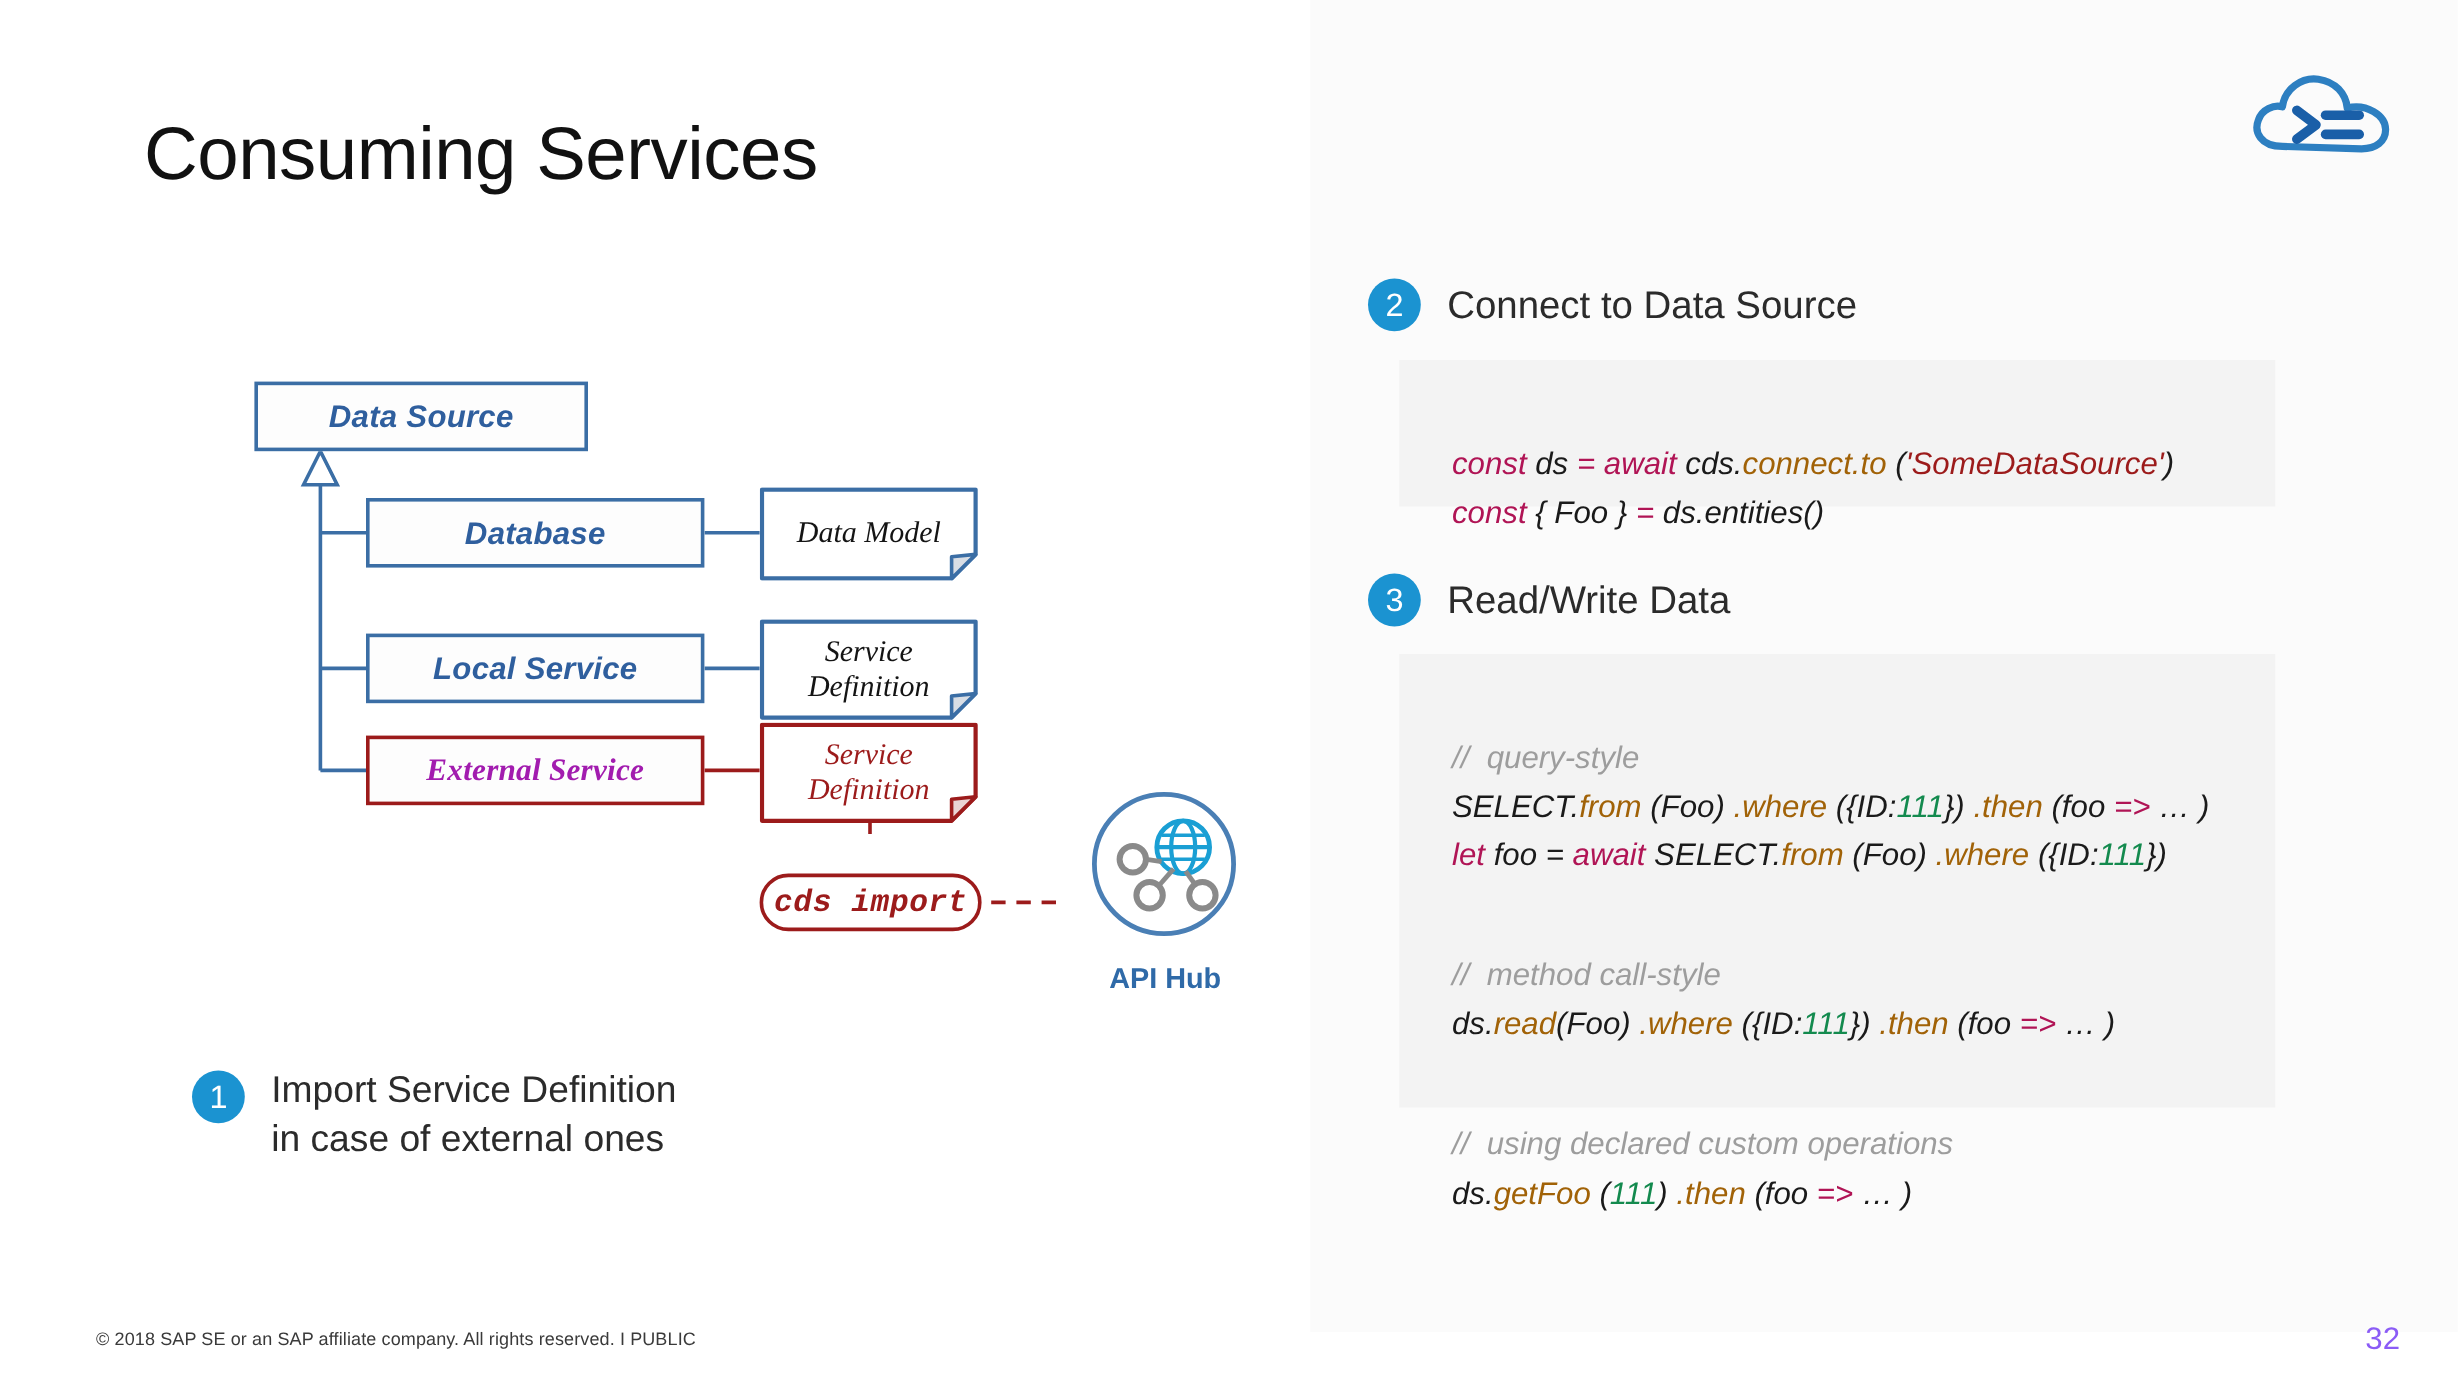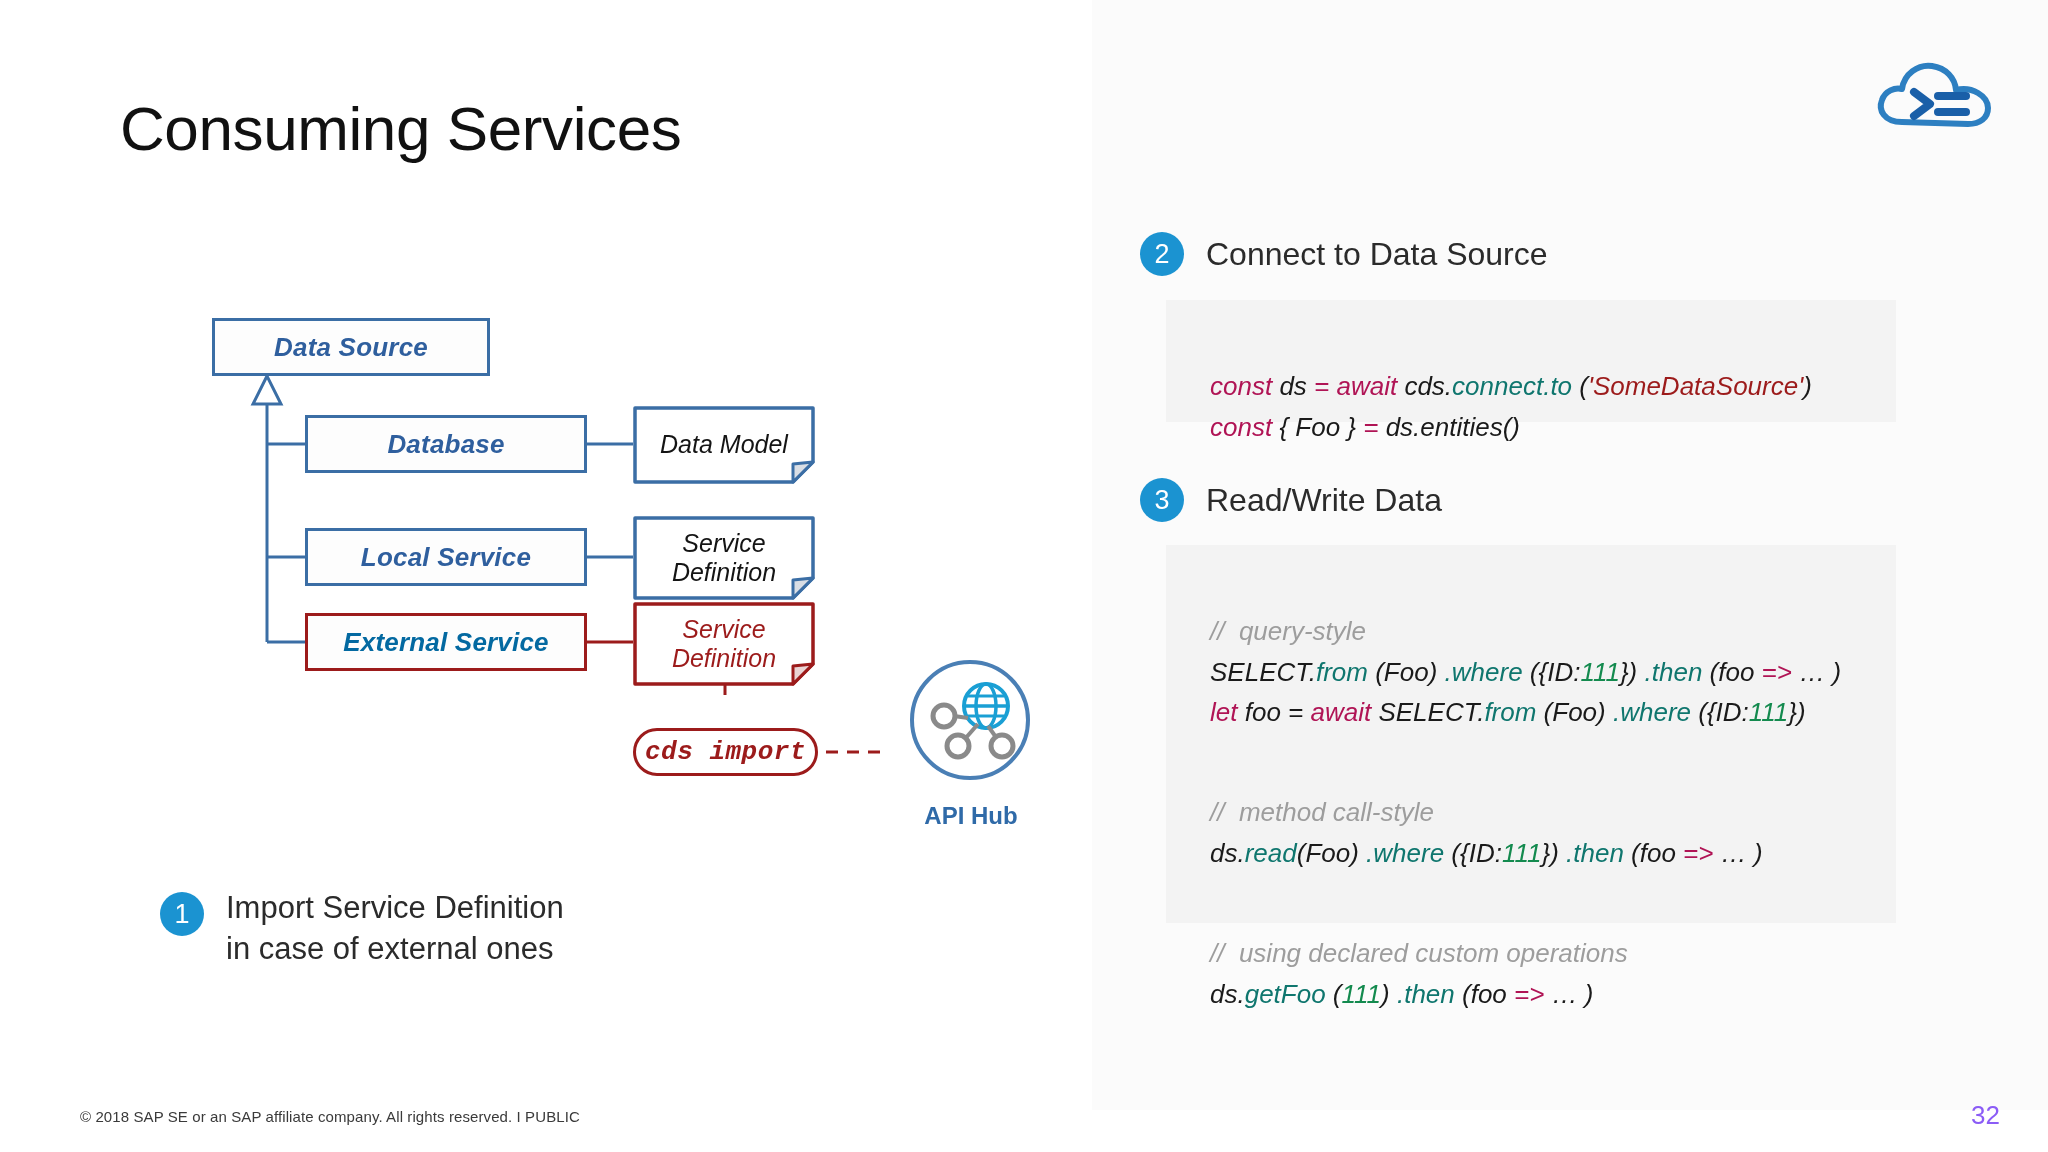--- a/index.html
+++ b/index.html
@@ -34,27 +34,28 @@
   
   .diagram{position:absolute;left:0;top:340px;width:1092px;height:700px;}
   .diagram svg{position:absolute;left:0;top:0;}
 
   .dbox{
     position:absolute;box-sizing:border-box;
     background:#fdfdfd;display:flex;align-items:center;justify-content:center;
     font-weight:bold;font-style:italic;font-size:26px;letter-spacing:0.2px;
   }
   .dbox.blue{border:3px solid #3b6ea5;color:#2f5f9e;}
-  .dbox.red{border:3px solid #9c1b1b;color:#0369a1;}
+  .dbox.red{border:3px solid #9c1b1b;color:#a21caf;font-family:Liberation Serif, serif;}
 
   .note{
     position:absolute;box-sizing:border-box;
     display:flex;align-items:center;justify-content:center;
     text-align:center;font-style:italic;font-size:25px;line-height:1.18;
     background:transparent;
+    font-family:Liberation Serif, serif;
   }
   .note .noteclip{position:absolute;inset:0;}
   .note .ntxt{position:relative;z-index:2;padding:0 10px;}
   .note.blue .ntxt{color:#141414;}
   .note.red .ntxt{color:#9c1b1b;}
 
   
   .pill{
     position:absolute;box-sizing:border-box;
     border:3px solid #9c1b1b;border-radius:26px;background:#ffffff;
@@ -82,21 +83,21 @@
   .step-head .badge{width:44px;height:44px;flex:0 0 44px;}
   .step-head .sh-label{font-size:32px;color:#2b2b2b;}
 
   
   .code{
     position:absolute;box-sizing:border-box;background:#f3f3f3;
     padding:26px 44px;font-size:26px;line-height:1.55;
     font-style:italic;color:#1a1a1a;white-space:pre;
   }
   .code .kw{color:#b01455;}
-  .code .fn{color:#0f766e;}
+  .code .fn{color:#a16207;}
   .code .str{color:#9c1b1b;}
   .code .num{color:#138a4e;}
   .code .cm{color:#9d9d9d;}
   .code .op{color:#b01455;}
   .code .sp{display:block;height:20px;}
 
   .closing{
     position:absolute;left:1162px;top:960px;width:780px;
     font-size:32px;color:#1a1a1a;
   }

